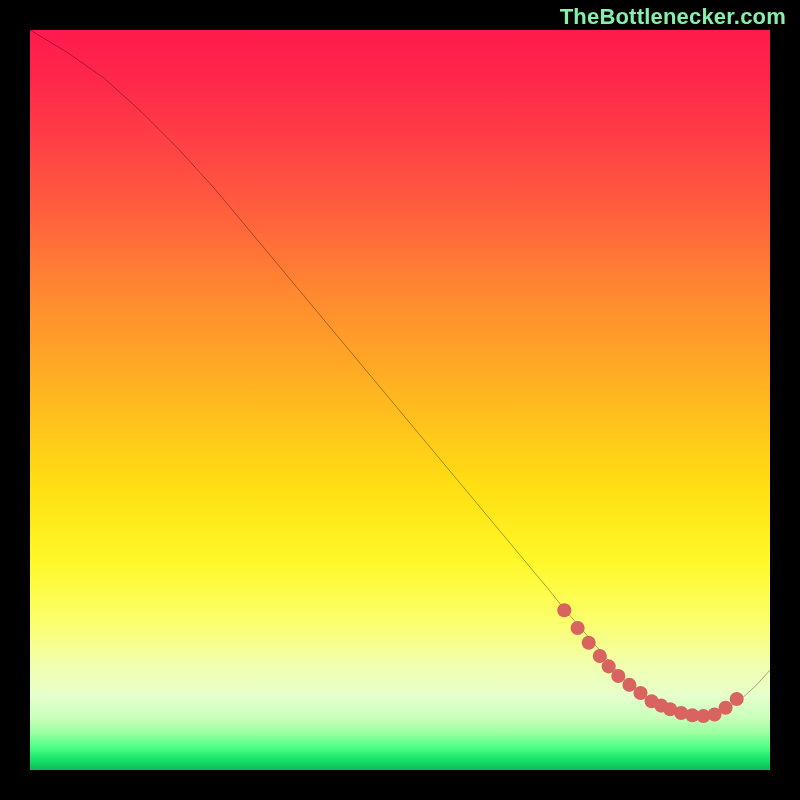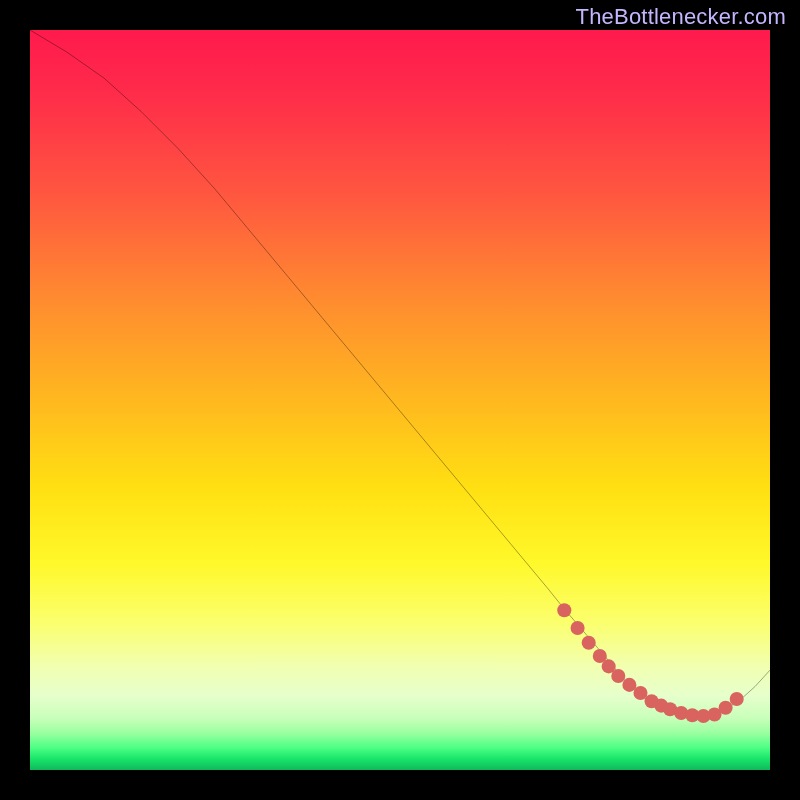--- a/index.html
+++ b/index.html
@@ -14,23 +14,23 @@
   .outer {
     position: relative;
     width: 800px;
     height: 800px;
     background: #000;
   }
   .watermark {
     position: absolute;
     top: 4px;
     right: 14px;
-    color: #c4b5fd;
+    color: #86efac;
     font-size: 22px;
-    font-weight: 400;
+    font-weight: 700;
     letter-spacing: 0.2px;
     z-index: 20;
   }
   .plot {
     position: absolute;
     left: 30px;
     top: 30px;
     width: 740px;
     height: 740px;
   }

